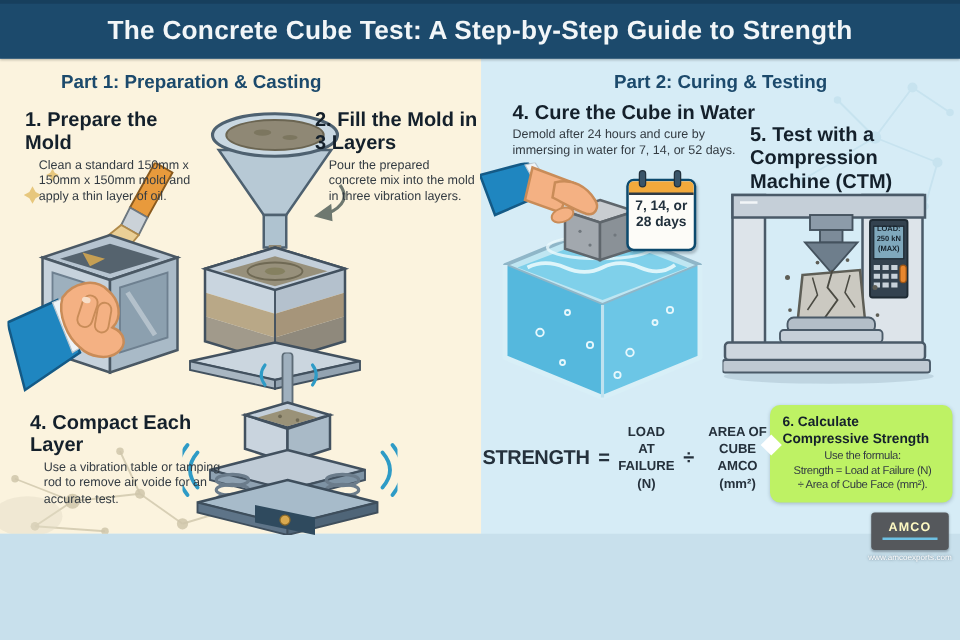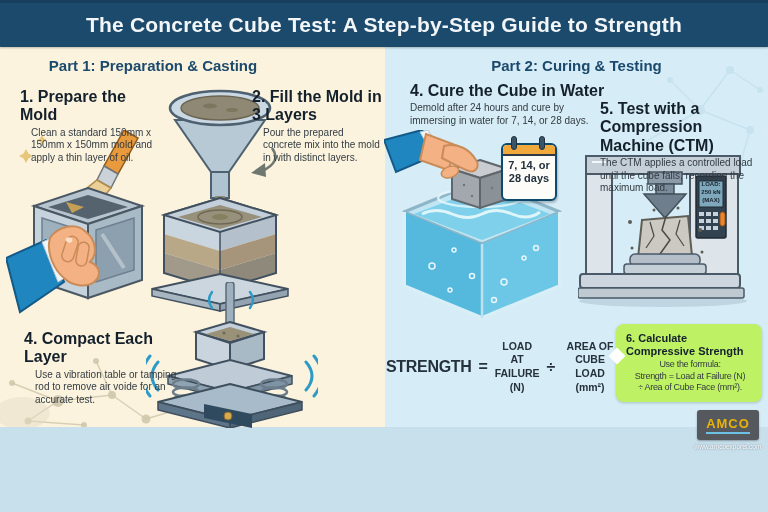--- a/index.html
+++ b/index.html
@@ -54,21 +54,21 @@
 
   
   #machine-display { position:absolute; left:699px; top:181px; width:24px; z-index:15;
     text-align:center; font-size:6px; font-weight:bold; color:#16222B; line-height:1.3; }
   #machine-display span { display:block; }
 
   
   #amco { position:absolute; left:697px; top:410px; width:62px; height:30px; background:var(--logo-bg,#55585C);
     border-radius:3px; display:flex; flex-direction:column; align-items:center; justify-content:center; z-index:20;
     box-shadow:0 1px 2px rgba(40,50,60,.4); }
-  #amco .brand { color:#eab308; font-weight:bold; font-size:13px; letter-spacing:1px; line-height:1; }
+  #amco .brand { color:#fef9c3; font-weight:bold; font-size:10px; letter-spacing:1px; line-height:1; }
   #amco .rule  { width:44px; height:2px; background:var(--logo-underline,#6EC1E4); margin-top:2px; }
   #website { position:absolute; left:684px; top:443px; width:88px; text-align:center; font-size:6.5px;
     color:#FDFDFD; text-shadow:0 0 2px rgba(80,100,115,.9); z-index:20; }
 
   svg { position:absolute; z-index:8; }
   .overlay-svg { z-index:12; }
   .deco { z-index:4; }
 </style>
 </head>
 <body>
@@ -319,33 +319,32 @@
     <span>250 kN</span>
     <span>(MAX)</span>
   </div>
 
   <div id="step1" class="step indent">
     <div class="step-title">1. Prepare the Mold</div>
     <div class="step-body">Clean a standard 150mm x 150mm x 150mm mold and apply a thin layer of oil.</div>
   </div>
   <div id="step2" class="step indent">
     <div class="step-title">2. Fill the Mold in 3 Layers</div>
-    <div class="step-body">Pour the prepared concrete mix into the mold in with distinct layers.</div>
+    <div class="step-body">Pour the prepared concrete mix into the mold in three vibration layers.</div>
   </div>
   <div id="step3" class="step indent">
     <div class="step-title">4. Compact Each Layer</div>
     <div class="step-body">Use a vibration table or tamping rod to remove air voide for an accurate test.</div>
   </div>
   <div id="step4" class="step">
     <div class="step-title">4. Cure the Cube in Water</div>
-    <div class="step-body">Demold after 24 hours and cure by immersing in water for 7, 14, or 28 days.</div>
+    <div class="step-body">Demold after 24 hours and cure by immersing in water for 7, 14, or 52 days.</div>
   </div>
   <div id="step5" class="step">
     <div class="step-title">5. Test with a Compression Machine (CTM)</div>
-    <div class="step-body">The CTM applies a controlled load until the cube falls, recording the maximum load.</div>
   </div>
 
   <div id="step6-box" class="step">
     <div class="tail"></div>
     <div class="step-title">6. Calculate Compressive Strength</div>
     <div class="step-body">
       <span style="display:block">Use the formula:</span>
       <span style="display:block">Strength = Load at Failure (N)</span>
       <span style="display:block">÷ Area of Cube Face (mm²).</span>
     </div>
@@ -355,21 +354,21 @@
     <span class="f-big">STRENGTH</span>
     <span class="f-big">=</span>
     <span class="f-stack">
       <span style="display:block">LOAD AT</span>
       <span style="display:block">FAILURE</span>
       <span style="display:block">(N)</span>
     </span>
     <span class="f-big">÷</span>
     <span class="f-stack">
       <span style="display:block">AREA OF</span>
-      <span style="display:block">CUBE LOAD</span>
+      <span style="display:block">CUBE AMCO</span>
       <span style="display:block">(mm²)</span>
     </span>
   </div>
 
   <div id="amco">
     <div class="brand">AMCO</div>
     <div class="rule"></div>
   </div>
   <div id="website">www.amcoexports.com</div>
 

